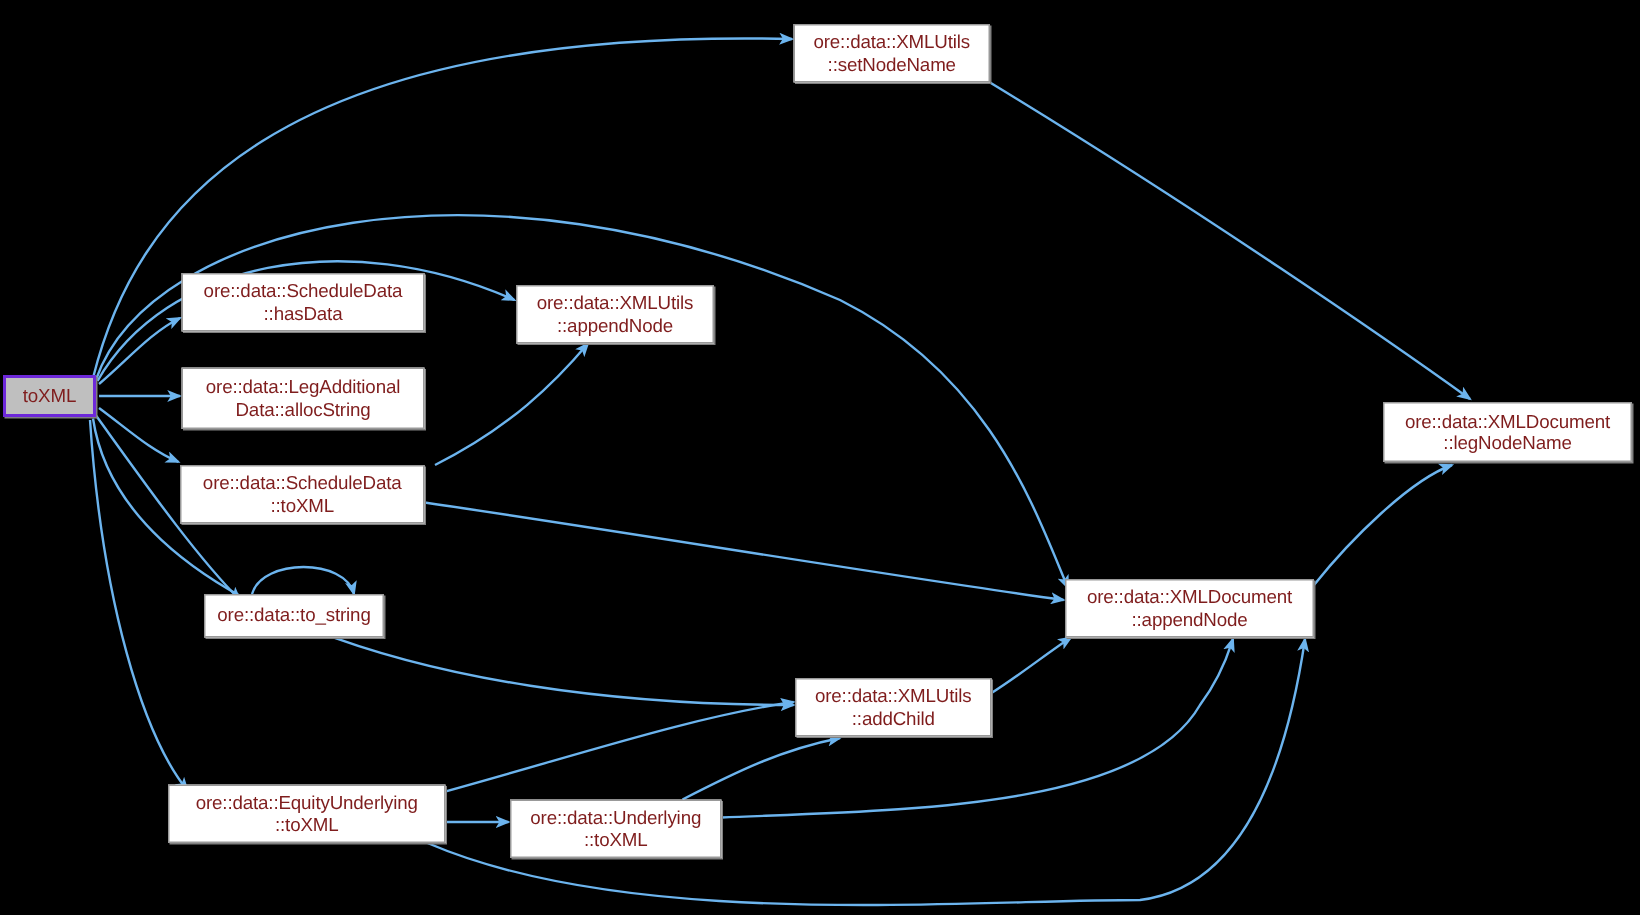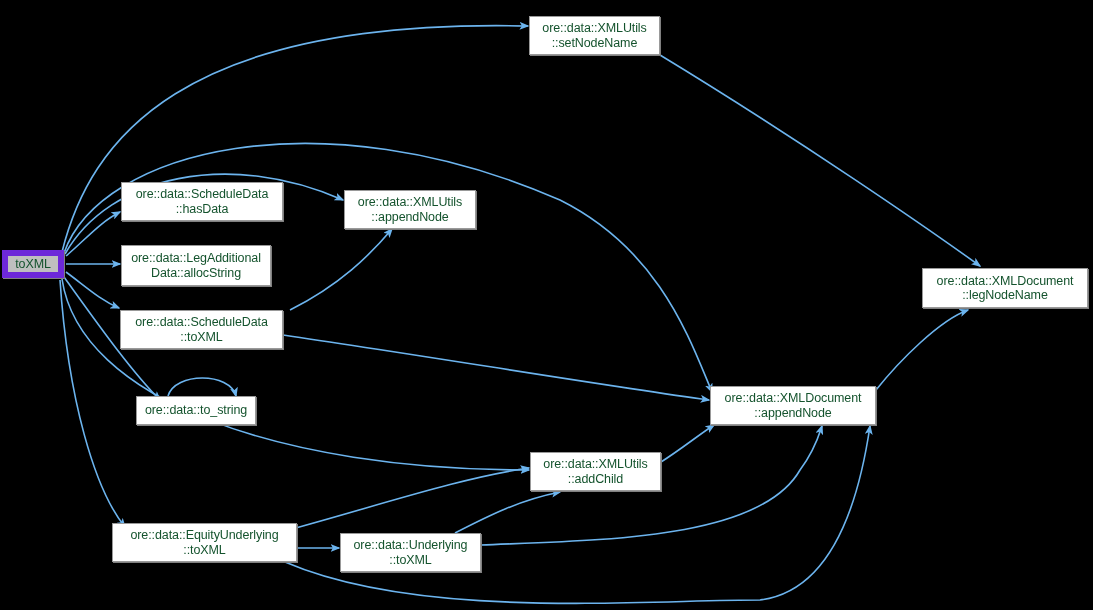--- a/index.html
+++ b/index.html
@@ -1,22 +1,22 @@
 <!DOCTYPE html>
 <html><head>
 <meta charset="utf-8">
 <style>
   html,body{margin:0;padding:0;background:#000;}
   #stage{position:relative;width:1093px;height:610px;background:#000;overflow:hidden;
          font-family:"Liberation Sans","DejaVu Sans",sans-serif;}
   svg#edges{position:absolute;left:0;top:0;width:1093px;height:610px;}
   .node{position:absolute;box-sizing:border-box;background:#ffffff;border:1px solid #999999;
         box-shadow:1px 1px 0 0 #808080;display:flex;align-items:center;justify-content:center;
-        text-align:center;color:#14532d;font-size:12.5px;line-height:14.5px;letter-spacing:-0.1px;}
-  .node.root{background:#bfbfbf;border:6px solid #6d28d9;}
+        text-align:center;color:#7f1d1d;font-size:12.5px;line-height:14.5px;letter-spacing:-0.1px;}
+  .node.root{background:#bfbfbf;border:2px solid #6d28d9;}
   .node span{display:block;width:100%;}
 </style>
 </head>
 <body>
 
 <div id="stage">
   <svg id="edges" viewBox="0 0 1093 610">
     <defs>
       <marker id="arrow" markerWidth="10" markerHeight="8" refX="8.5" refY="4" orient="auto" markerUnits="userSpaceOnUse">
         <path d="M0,0 L10,4 L0,8 L2.4,4 Z" fill="#6cb4ee"></path>
@@ -45,21 +45,21 @@
         <path d="M 660,55 C 800,140 930,230 980,266" fill="none" stroke="#6cb4ee" stroke-width="1.6" marker-end="url(#arrow)"></path>
       </g>
   </svg>
   <div id="node-layer">
       <div class="node root" title="toXML" style="left: 2px; top: 250px; width: 62px; height: 28px;">
         <span>toXML</span>
       </div>
       <div class="node" title="ore::data::ScheduleData::hasData" style="left: 121px; top: 182px; width: 162px; height: 39px;">
         <span>ore::data::ScheduleData<br><span>::hasData</span></span>
       </div>
-      <div class="node" title="ore::data::LegAdditionalData::legNodeName" style="left: 121px; top: 245px; width: 150px; height: 41px;">
+      <div class="node" title="ore::data::LegAdditionalData::legNodeName" style="left: 121px; top: 245px; width: 162px; height: 41px;">
         <span>ore::data::LegAdditional<br><span>Data::allocString</span></span>
       </div>
       <div class="node" title="ore::data::ScheduleData::toXML" style="left: 120px; top: 310px; width: 163px; height: 39px;">
         <span>ore::data::ScheduleData<br><span>::toXML</span></span>
       </div>
       <div class="node" title="ore::data::to_string" style="left: 136px; top: 396px; width: 120px; height: 29px;">
         <span>ore::data::to_string</span>
       </div>
       <div class="node" title="ore::data::EquityUnderlying::toXML" style="left: 112px; top: 523px; width: 185px; height: 39px;">
         <span>ore::data::EquityUnderlying<br><span>::toXML</span></span>

